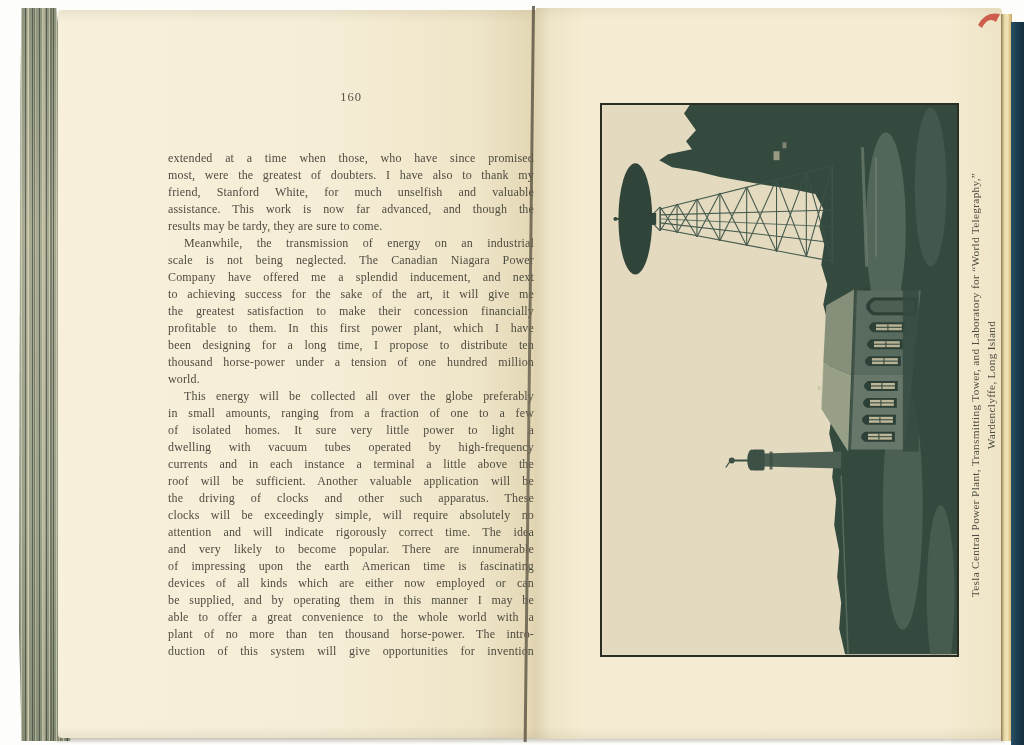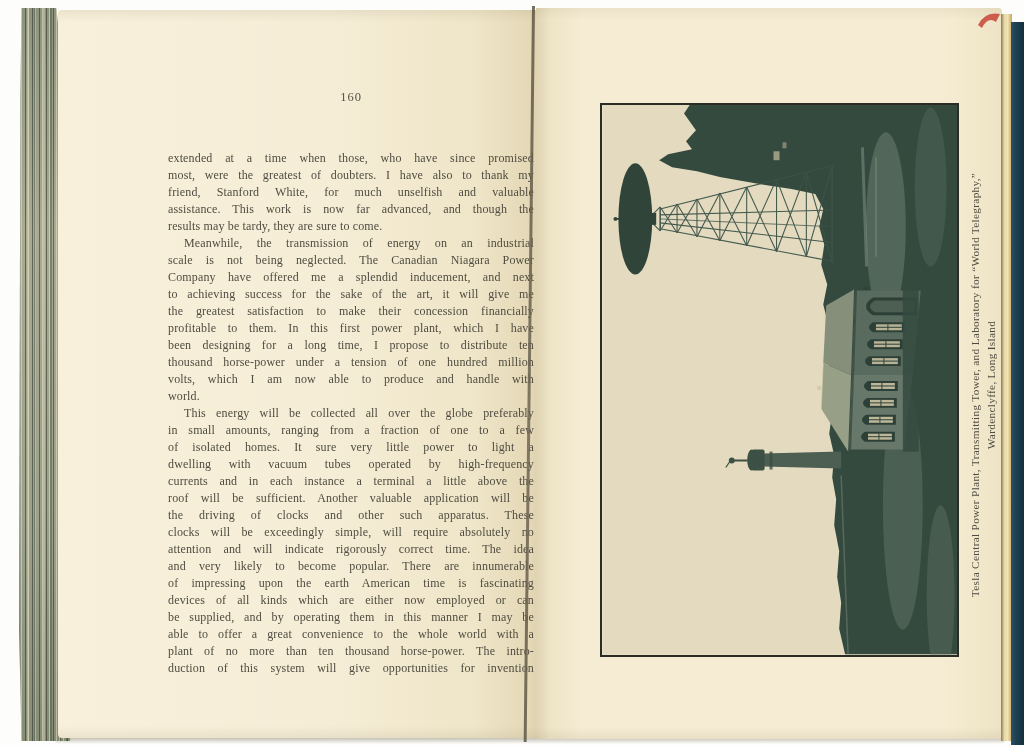--- a/index.html
+++ b/index.html
@@ -99,21 +99,20 @@
         <div class="tline">assistance.  This work is now far advanced, and though the</div>
         <div class="tline end">results may be tardy, they are sure to come.</div>
         <div class="tline ind">Meanwhile, the transmission of energy on an industrial</div>
         <div class="tline">scale is not being neglected.  The Canadian Niagara Power</div>
         <div class="tline">Company have offered me a splendid inducement, and next</div>
         <div class="tline">to achieving success for the sake of the art, it will give me</div>
         <div class="tline">the greatest satisfaction to make their concession financially</div>
         <div class="tline">profitable to them.  In this first power plant, which I have</div>
         <div class="tline">been designing for a long time, I propose to distribute ten</div>
         <div class="tline">thousand horse-power under a tension of one hundred million</div>
-        <div class="tline">volts, which I am now able to produce and handle with</div>
         <div class="tline end">world.</div>
         <div class="tline ind">This energy will be collected all over the globe preferably</div>
         <div class="tline">in small amounts, ranging from a fraction of one to a few</div>
         <div class="tline">of isolated homes.  It sure very little power to light a</div>
         <div class="tline">dwelling with vacuum tubes operated by high-frequency</div>
         <div class="tline">currents and in each instance a terminal a little above the</div>
         <div class="tline">roof will be sufficient.  Another valuable application will be</div>
         <div class="tline">the driving of clocks and other such apparatus.  These</div>
         <div class="tline">clocks will be exceedingly simple, will require absolutely no</div>
         <div class="tline">attention and will indicate rigorously correct time.  The idea</div>

